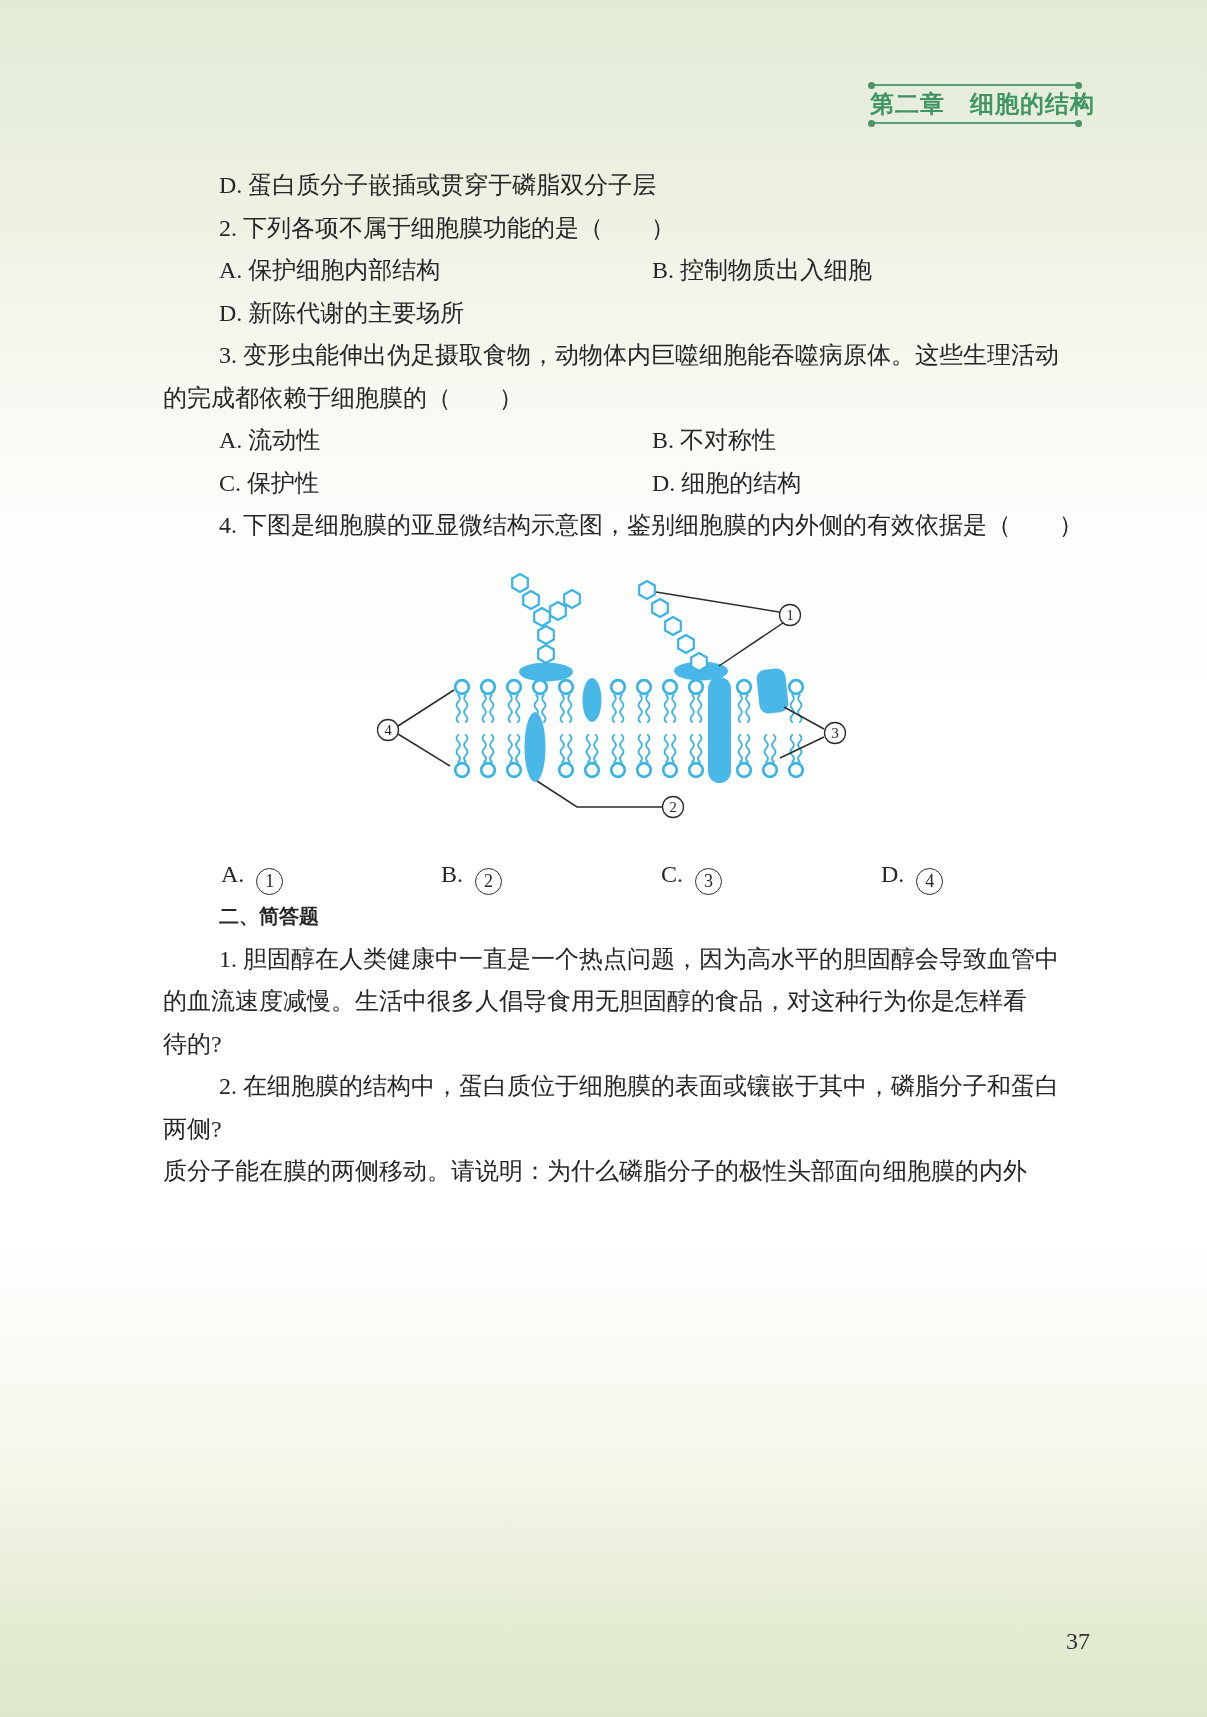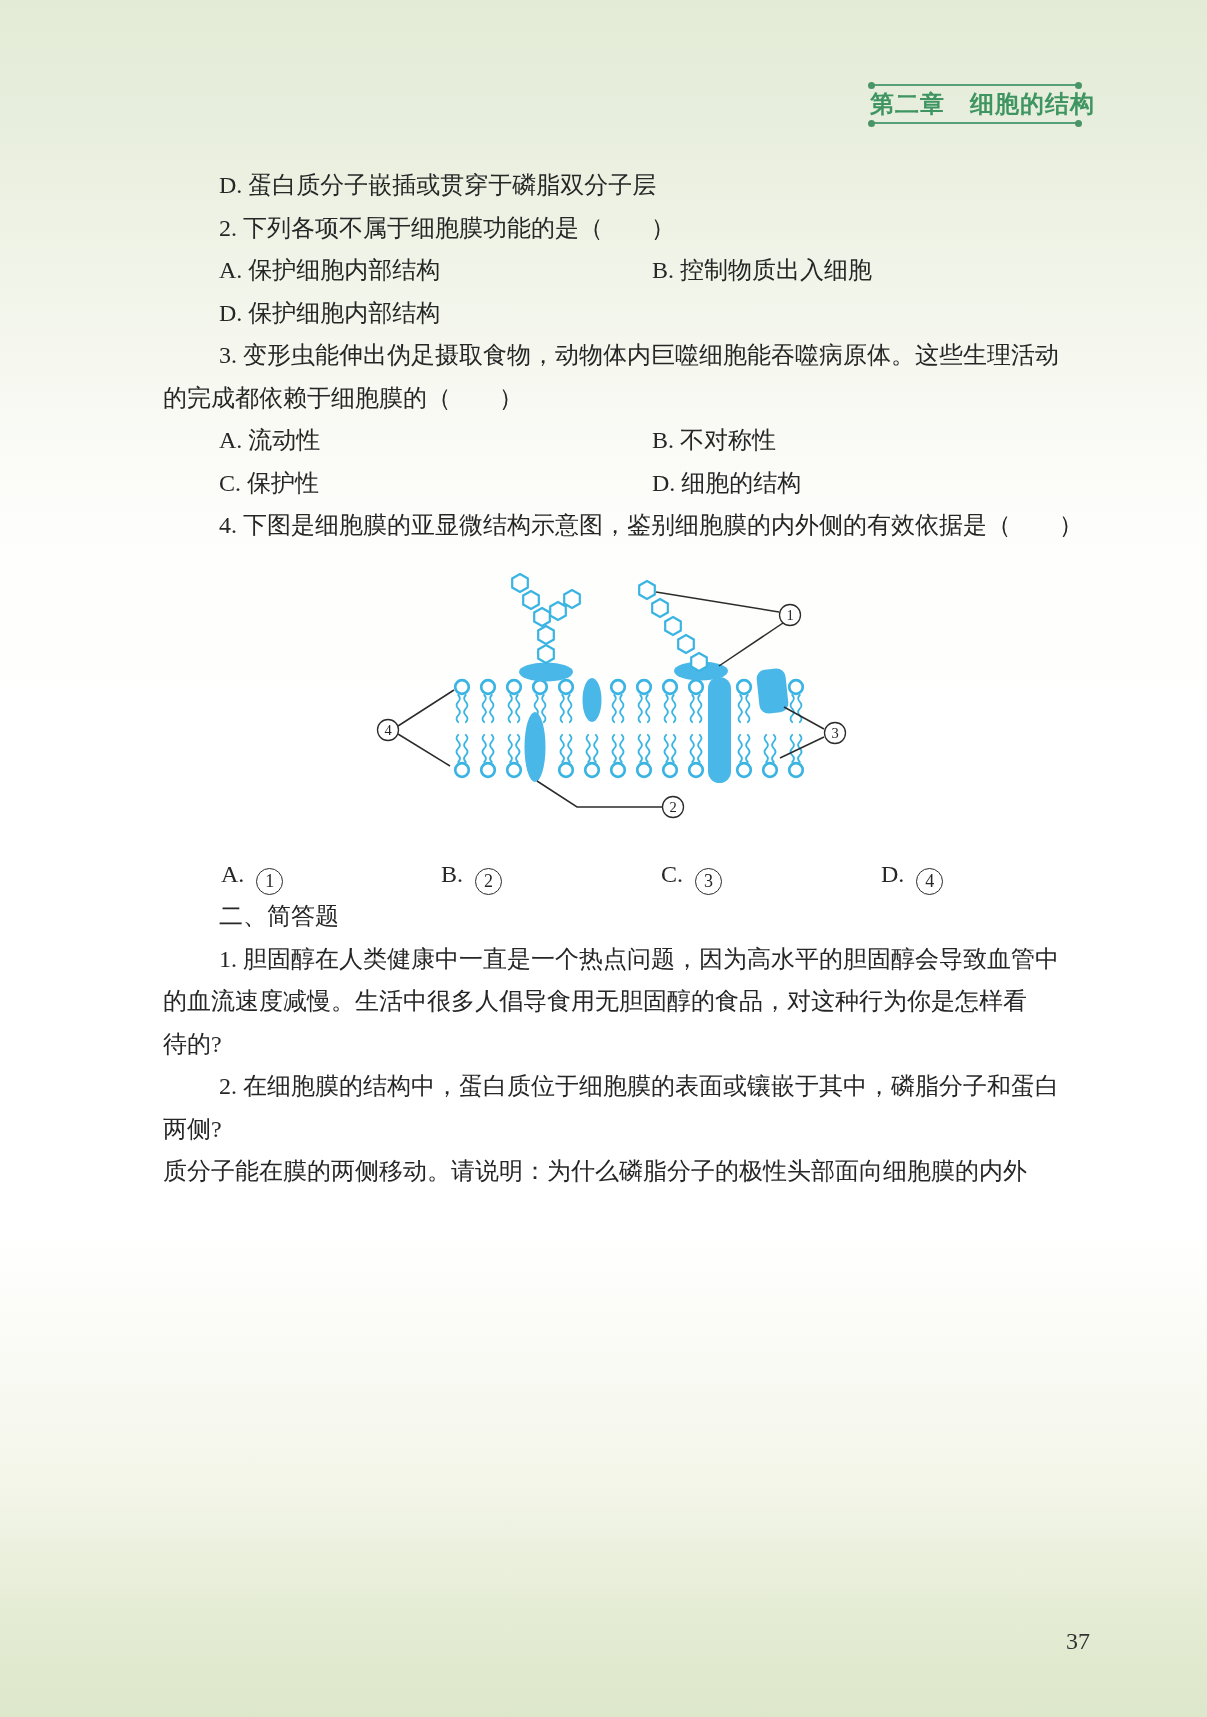--- a/index.html
+++ b/index.html
@@ -24,21 +24,21 @@
     font-family:"Liberation Sans","DejaVu Sans",sans-serif;
     font-weight:700;font-size:24px;color:#3f9562;letter-spacing:1px;
     white-space:nowrap;
   }
   
   .content{position:absolute;left:163px;top:164px;width:895px;font-size:24px;line-height:42.5px;}
   .line{white-space:nowrap;font-family:Liberation Serif, serif;}
   .indent{padding-left:56px;}
   .opt-row{padding-left:56px;display:grid;grid-template-columns:433px 1fr;}
   .opt-row span{white-space:nowrap;}
-  .heading-bold{font-family:"Liberation Sans","DejaVu Sans",sans-serif;font-weight:400;font-size:24px;}
+  .heading-bold{font-family:"Liberation Sans","DejaVu Sans",sans-serif;font-weight:700;font-size:20px;}
   .spacer{height:306px;}
   
   .ans-row{padding-left:58px;display:grid;grid-template-columns:repeat(4,220px);}
   .ans{white-space:nowrap;}
   .ans-letter{margin-right:12px;}
   .circ{
     display:inline-block;box-sizing:border-box;width:27px;height:27px;
     border:1.6px solid #2b2b2b;border-radius:50%;
     text-align:center;line-height:24px;font-size:18px;vertical-align:-5px;
   }
@@ -65,21 +65,21 @@
   </header>
 
   <main class="content">
     <div class="line indent">D. 蛋白质分子嵌插或贯穿于磷脂双分子层</div>
     <div class="line indent">2. 下列各项不属于细胞膜功能的是（　　）</div>
     <div class="opt-row">
       <span>A. 保护细胞内部结构</span>
       <span>B. 控制物质出入细胞</span>
     </div>
     <div class="opt-row">
-      <span>D. 保护细胞内部结构</span>
+      <span>D. 新陈代谢的主要场所</span>
     </div>
     <div class="line indent">3. 变形虫能伸出伪足摄取食物，动物体内巨噬细胞能吞噬病原体。这些生理活动</div>
     <div class="line">的完成都依赖于细胞膜的（　　）</div>
     <div class="opt-row">
       <span>A. 流动性</span>
       <span>B. 不对称性</span>
     </div>
     <div class="opt-row">
       <span>C. 保护性</span>
       <span>D. 细胞的结构</span>

